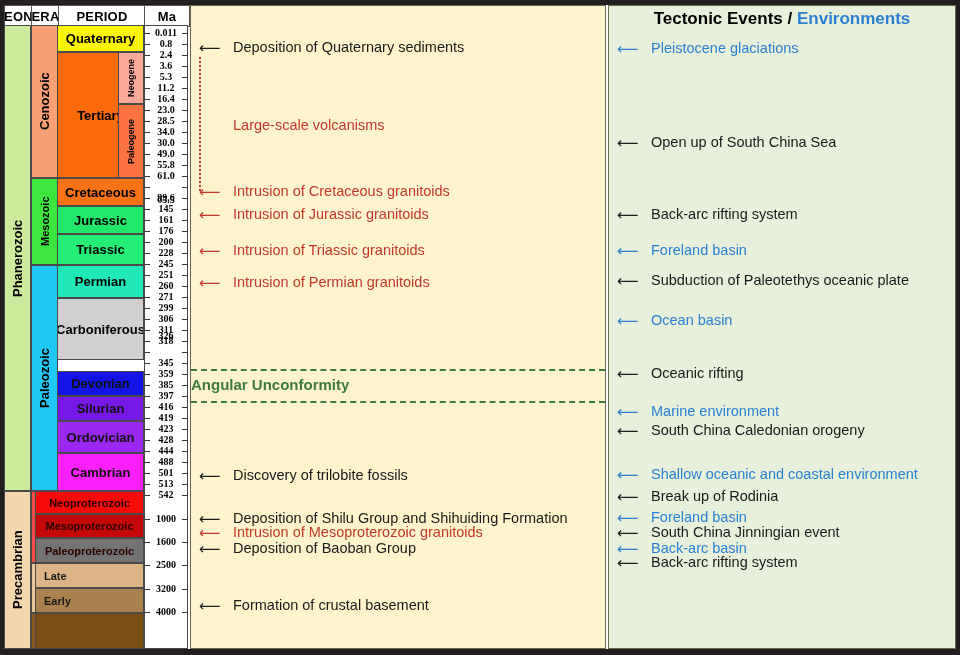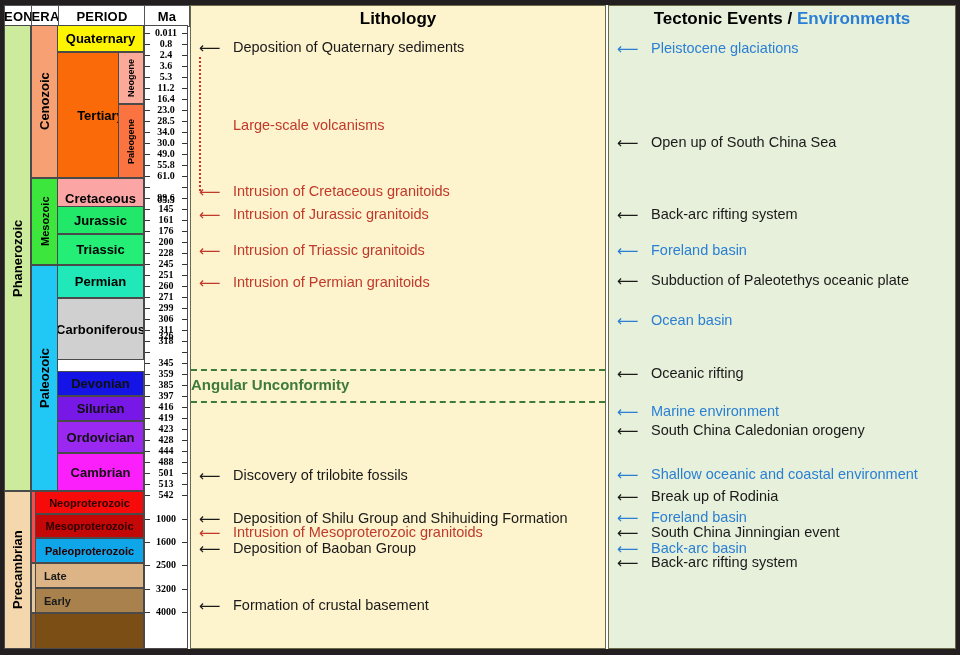--- a/index.html
+++ b/index.html
@@ -141,21 +141,21 @@
         <span>Hadean</span>
       </div>
     </div>
   <div id="period-col">
       <div class="cell" style="left: 57px; top: 25px; width: 87px; height: 27px; background: rgb(252, 244, 0); color: rgb(0, 0, 0);">
         <span>Quaternary</span>
       </div>
       <div class="cell" style="left: 57px; top: 52px; width: 87px; height: 126px; background: rgb(251, 106, 8); color: rgb(0, 0, 0);">
         <span>Tertiary</span>
       </div>
-      <div class="cell" style="left: 57px; top: 178px; width: 87px; height: 40px; background: #fca5a5; color: rgb(0, 0, 0);">
+      <div class="cell" style="left: 57px; top: 178px; width: 87px; height: 28px; background: #f97316; color: rgb(0, 0, 0);">
         <span>Cretaceous</span>
       </div>
       <div class="cell" style="left: 57px; top: 206px; width: 87px; height: 28px; background: rgb(34, 232, 106); color: rgb(0, 0, 0);">
         <span>Jurassic</span>
       </div>
       <div class="cell" style="left: 57px; top: 234px; width: 87px; height: 31px; background: rgb(37, 238, 119); color: rgb(0, 0, 0);">
         <span>Triassic</span>
       </div>
       <div class="cell" style="left: 57px; top: 265px; width: 87px; height: 33px; background: rgb(33, 232, 184); color: rgb(0, 0, 0);">
         <span>Permian</span>
@@ -174,21 +174,21 @@
       </div>
       <div class="cell" style="left: 57px; top: 453px; width: 87px; height: 38px; background: rgb(251, 31, 251); color: rgb(16, 16, 16);">
         <span>Cambrian</span>
       </div>
       <div class="cell sm" style="left: 35px; top: 491px; width: 109px; height: 23px; background: rgb(247, 10, 10); color: rgb(42, 0, 0);">
         <span>Neoproterozoic</span>
       </div>
       <div class="cell sm" style="left: 35px; top: 514px; width: 109px; height: 24px; background: rgb(196, 8, 8); color: rgb(42, 0, 0);">
         <span>Mesoproterozoic</span>
       </div>
-      <div class="cell sm" style="left: 35px; top: 538px; width: 109px; height: 25px; background: #0ea5e9; color: rgb(42, 0, 0);">
+      <div class="cell sm" style="left: 35px; top: 538px; width: 109px; height: 25px; background: #737373; color: rgb(42, 0, 0);">
         <span>Paleoproterozoic</span>
       </div>
       <div class="cell sm" style="left: 35px; top: 563px; width: 109px; height: 25px; background: rgb(220, 180, 133); color: rgb(26, 26, 26); justify-content: flex-start; padding-left: 8px;">
         <span>Late</span>
       </div>
       <div class="cell sm" style="left: 35px; top: 588px; width: 109px; height: 25px; background: rgb(168, 129, 76); color: rgb(26, 26, 26); justify-content: flex-start; padding-left: 8px;">
         <span>Early</span>
       </div>
       <div class="cell sm" style="left: 35px; top: 613px; width: 109px; height: 36px; background: rgb(122, 78, 21); color: rgb(26, 26, 26);">
         <span></span>
@@ -344,21 +344,20 @@
       <div class="ma-label" style="top: 539px;">2500</div>
       <div class="ma-tick-l" style="top: 563px;"></div>
       <div class="ma-tick-r" style="top: 563px;"></div>
       <div class="ma-label" style="top: 563px;">3200</div>
       <div class="ma-tick-l" style="top: 586px;"></div>
       <div class="ma-tick-r" style="top: 586px;"></div>
       <div class="ma-label" style="top: 586px;">4000</div>
     </div>
 
   <div class="panel-lith" id="lith-panel" style="left: 190px; top: 5px; width: 416px; height: 644px; background: rgb(253, 243, 205);">
-    <div class="panel-title" id="lith-title" style="top: 3px;">Lithology</div>
     <div class="dotline" id="lith-dotline" style="left: 8px; top: 51px; height: 134px;"></div>
     <div class="unc-line" id="unc-top" style="left: 0px; width: 100%; top: 363px;"></div>
     <div class="unc-line" id="unc-bot" style="left: 0px; width: 100%; top: 395px;"></div>
     <div class="unc-lbl" id="unc-lbl" style="top: 370px;">Angular Unconformity</div>
     <div id="lith-events">
         <div class="ev black" style="left: 8px; top: 34px;">
           <span class="arw">⟵</span>
           <span class="txt">Deposition of Quaternary sediments</span>
         </div>
         <div class="ev red" style="left: 8px; top: 112px;">

